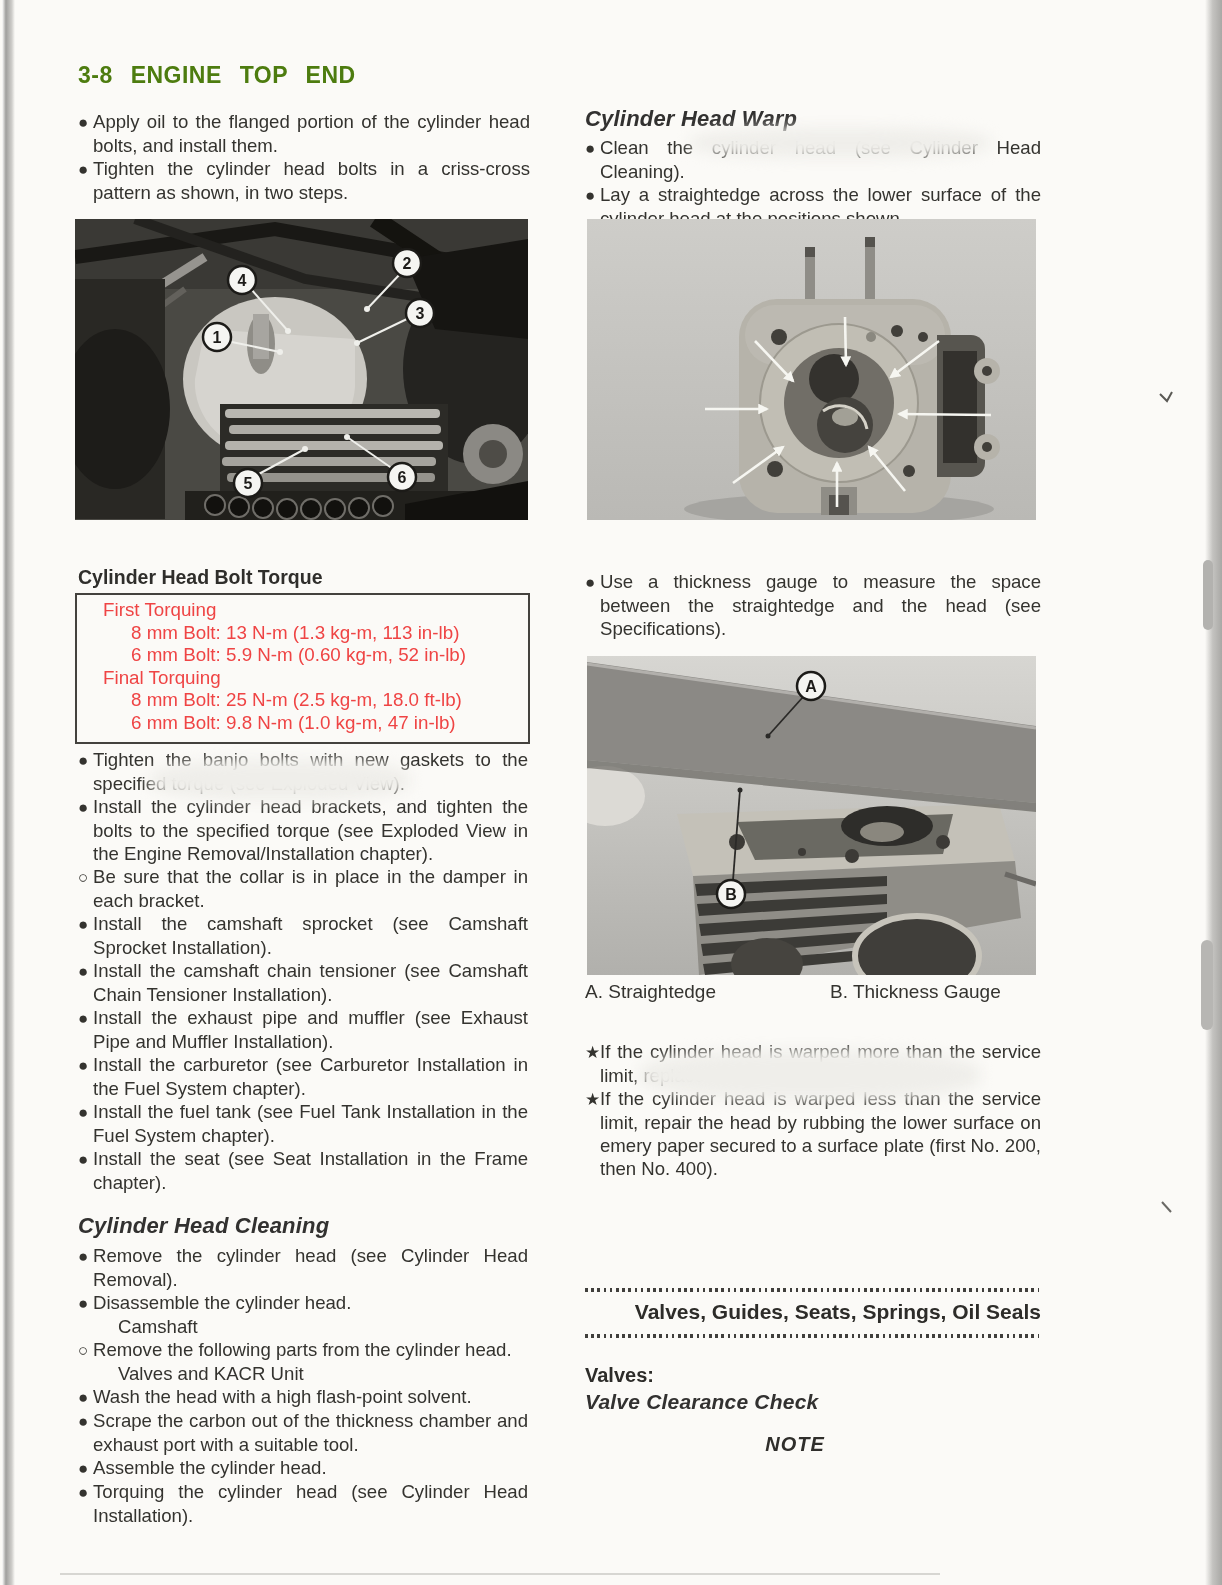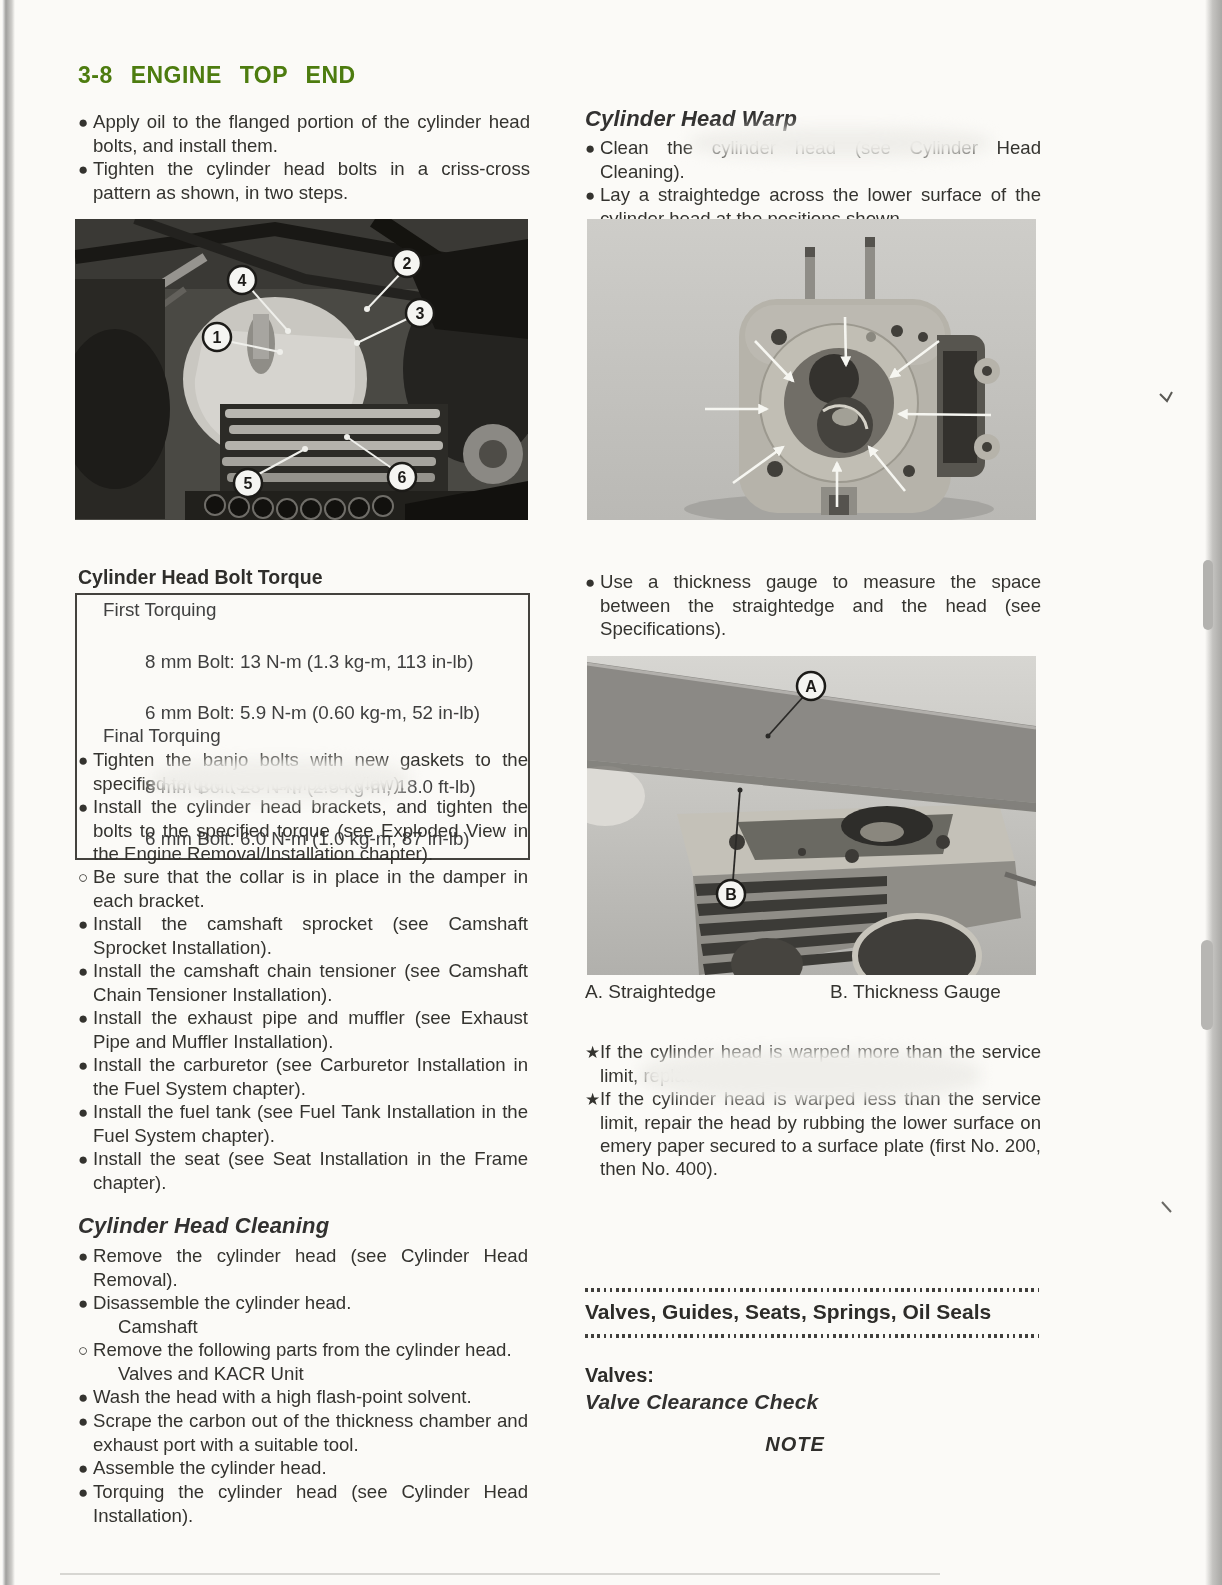--- a/index.html
+++ b/index.html
@@ -17,23 +17,23 @@
   
   .txt{font-size:18.6px;line-height:23px;text-align:justify;}
   .li{padding-left:15px;text-indent:-15px;margin:0;}
   .li .mk{display:inline-block;width:15px;text-indent:0;font-size:17px;}
   .li.sub{padding-left:40px;text-indent:0;text-align:left;}
   .li.italic{font-style:italic;}
   .caption{font-size:19px;color:#34332f;display:flex;}
   .caption .cap-a{width:245px;}
   
   .torque-box{border:2.5px solid #44423e;padding:4px 8px 8px 0;background:transparent;}
-  .tline{font-size:18.8px;line-height:22.5px;color:#404040;}
+  .tline{font-size:18.8px;line-height:22.5px;color:#ef4444;}
   .tline.lv1{padding-left:26px;}
-  .tline.lv2{padding-left:68px;margin-top:29px;}
+  .tline.lv2{padding-left:54px;}
   
   .dotrule{height:4px;background:repeating-linear-gradient(90deg,#403f3c 0 2.6px,transparent 2.6px 6.2px);}
   .note-head{font-size:20px;font-weight:700;text-align:center;letter-spacing:1px;color:#2f2e2b;}
   .valves-label{font-size:20px;font-weight:700;color:#2d2c29;}
   
   .photo{background:#45443f;overflow:hidden;}
   .photo svg{display:block;}
   
   .edge-left{left:2px;top:0;width:13px;height:1585px;
     background:linear-gradient(90deg,#ffffff 0%,#8f8f8d 30%,#c6c5c2 75%,#fbfaf7 100%);opacity:.85;}
@@ -131,21 +131,21 @@
     </svg>
   </div>
 
   <div class="abs sec-head-bold" style="left:78px;top:566px;">Cylinder Head Bolt Torque</div>
   <div class="abs torque-box" style="left:75px;top:593px;width:443px;">
     <div class="tline lv1">First Torquing</div>
     <div class="tline lv2">8 mm Bolt: 13 N-m (1.3 kg-m, 113 in-lb)</div>
     <div class="tline lv2">6 mm Bolt: 5.9 N-m (0.60 kg-m, 52 in-lb)</div>
     <div class="tline lv1">Final Torquing</div>
     <div class="tline lv2">8 mm Bolt: 25 N-m (2.5 kg-m, 18.0 ft-lb)</div>
-    <div class="tline lv2">6 mm Bolt: 6.0 N-m (1.0 kg-m, 87 in-lb)</div>
+    <div class="tline lv2">6 mm Bolt: 9.8 N-m (1.0 kg-m, 47 in-lb)</div>
   </div>
 
   <div class="abs txt" style="left:78px;top:748px;width:450px;">
     <div class="li"><span class="mk">●</span><span>Tighten the banjo bolts with new gaskets to the specified torque (see Exploded View).</span></div>
     <div class="li"><span class="mk">●</span><span>Install the cylinder head brackets, and tighten the bolts to the specified torque (see Exploded View in the Engine Removal/Installation chapter).</span></div>
     <div class="li"><span class="mk">○</span><span>Be sure that the collar is in place in the damper in each bracket.</span></div>
     <div class="li"><span class="mk">●</span><span>Install the camshaft sprocket (see Camshaft Sprocket Installation).</span></div>
     <div class="li"><span class="mk">●</span><span>Install the camshaft chain tensioner (see Camshaft Chain Tensioner Installation).</span></div>
     <div class="li"><span class="mk">●</span><span>Install the exhaust pipe and muffler (see Exhaust Pipe and Muffler Installation).</span></div>
     <div class="li"><span class="mk">●</span><span>Install the carburetor (see Carburetor Installation in the Fuel System chapter).</span></div>
@@ -293,21 +293,21 @@
     <span class="cap-a">A. Straightedge</span>
     <span>B. Thickness Gauge</span>
   </div>
 
   <div class="abs txt" style="left:585px;top:1040px;width:456px;">
     <div class="li"><span class="mk">★</span><span>If the cylinder head is warped more than the service limit, replace it.</span></div>
     <div class="li"><span class="mk">★</span><span>If the cylinder head is warped less than the service limit, repair the head by rubbing the lower surface on emery paper secured to a surface plate (first No. 200, then No. 400).</span></div>
   </div>
 
   <div class="abs dotrule" style="left:585px;top:1288px;width:454px;"></div>
-  <div class="abs" style="left:585px;top:1300px;width:456px;font-size:21px;font-weight:700;color:#2d2c29;">Valves, Guides, Seats, Springs, Oil Seals</div>
+  <div class="abs" style="left:585px;top:1300px;width:456px;font-size:21px;font-weight:700;color:#2d2c29;text-align:right;">Valves, Guides, Seats, Springs, Oil Seals</div>
   <div class="abs dotrule" style="left:585px;top:1334px;width:454px;"></div>
 
   <div class="abs valves-label" style="left:585px;top:1364px;">Valves:</div>
   <div class="abs sec-head-italic" style="left:585px;top:1390px;font-size:21px;">Valve Clearance Check</div>
 
   <div class="abs note-head" style="left:567px;top:1433px;width:456px;font-style:italic;">NOTE</div>
 
   <div class="abs edge-left"></div>
   <div class="abs edge-right"></div>
   <div class="abs edge-right-b1"></div>

